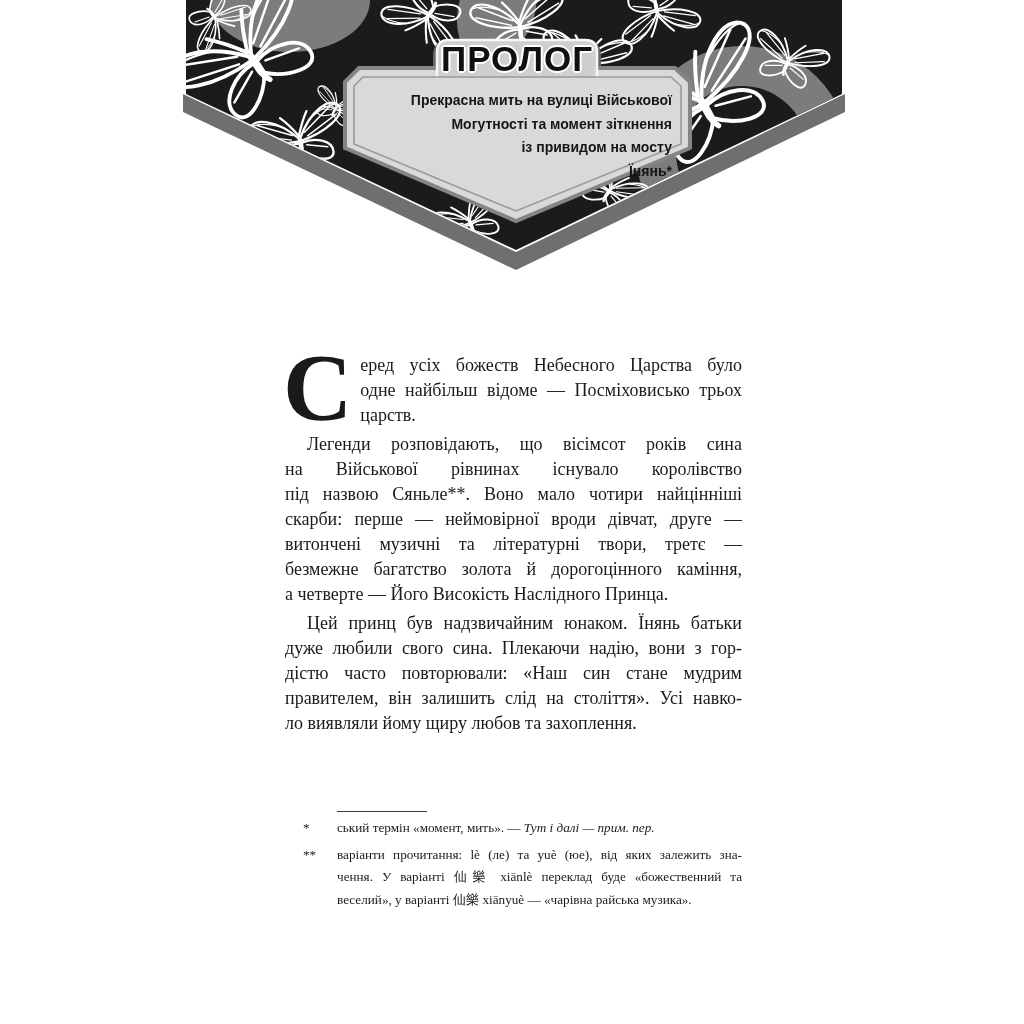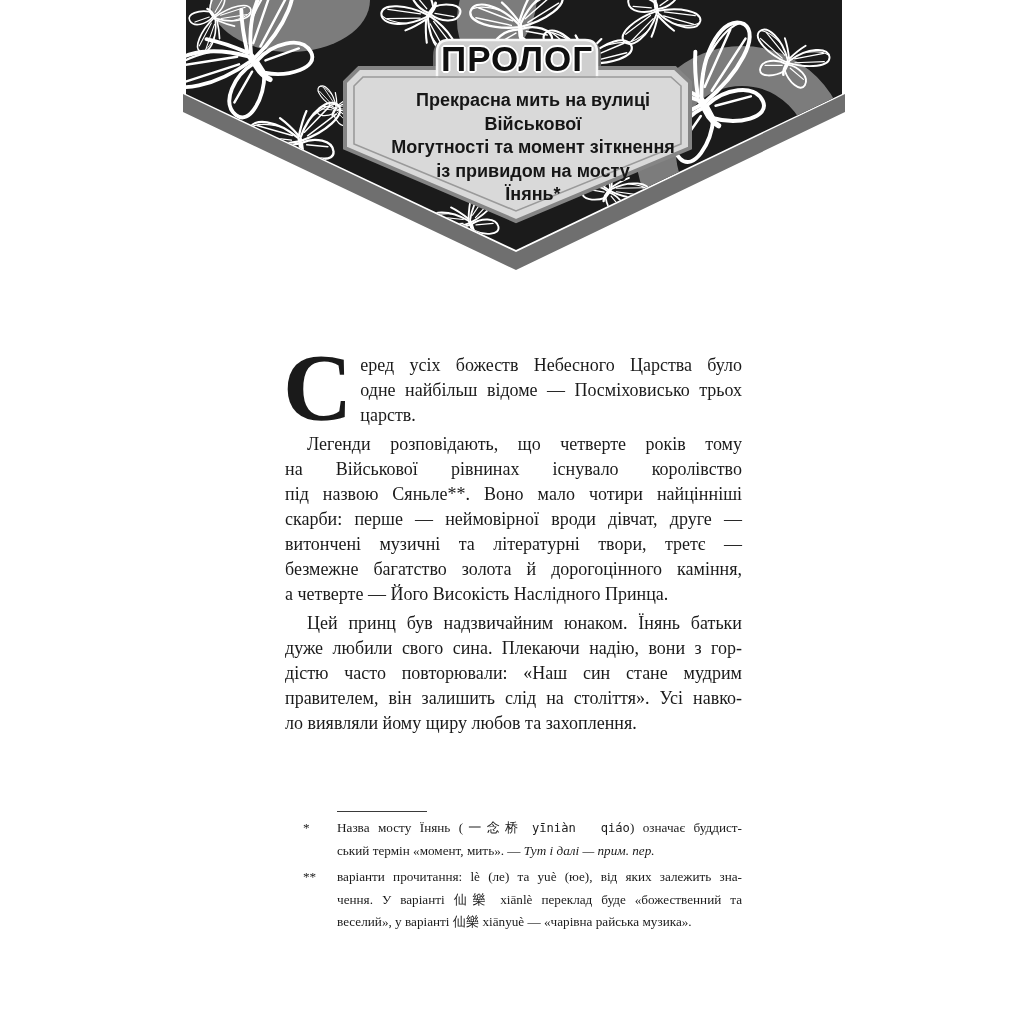--- a/index.html
+++ b/index.html
@@ -13,23 +13,23 @@
   .banner{position:absolute;top:0;left:0;width:933px;height:272px;}
   .banner svg{position:absolute;top:0;left:0;display:block;}
   .badge-title{
     position:absolute;left:417px;top:41px;width:200px;text-align:center;
     font-family:"Liberation Sans",sans-serif;font-weight:bold;
     font-size:35px;line-height:36px;letter-spacing:1px;color:#101010;
     text-shadow:-2px 0 0 #fff,2px 0 0 #fff,0 -2px 0 #fff,0 2px 0 #fff,
                 -1px -1px 0 #fff,1px -1px 0 #fff,-1px 1px 0 #fff,1px 1px 0 #fff;
   }
   .badge-subtitle{
-    position:absolute;left:373px;top:89px;width:320px;text-align:center;
+    position:absolute;left:352px;top:89px;width:320px;text-align:right;
     font-family:"Liberation Sans",sans-serif;font-weight:bold;
-    font-size:18px;line-height:23.5px;color:#161616;
+    font-size:14px;line-height:23.5px;color:#161616;
   }
 
   
   .bodytext{
     position:absolute;left:285px;top:353px;width:457px;
     font-size:18px;line-height:25px;color:var(--text,#1a1a1a);
   }
   .para{margin:0 0 4px 0;}
   .line{text-align:justify;text-align-last:justify;}
   .line.last{text-align-last:left;}
@@ -122,21 +122,21 @@
   </div>
 
   <main class="bodytext">
       <div class="para">
         <span class="dropcap">С</span>
         <div class="line">еред усіх божеств Небесного Царства було</div>
         <div class="line">одне найбільш відоме — Посміховисько трьох</div>
         <div class="line last">царств.</div>
       </div>
       <div class="para">
-        <div class="line indent">Легенди розповідають, що четверте років тому</div>
+        <div class="line indent">Легенди розповідають, що вісімсот років сина</div>
         <div class="line">на Військової рівнинах існувало королівство</div>
         <div class="line">під назвою Сяньле**. Воно мало чотири найцінніші</div>
         <div class="line">скарби: перше — неймовірної вроди дівчат, друге —</div>
         <div class="line">витончені музичні та літературні твори, третє —</div>
         <div class="line">безмежне багатство золота й дорогоцінного каміння,</div>
         <div class="line last">а четверте — Його Високість Наслідного Принца.</div>
       </div>
       <div class="para">
         <div class="line indent">Цей принц був надзвичайним юнаком. Їнянь батьки</div>
         <div class="line">дуже любили свого сина. Плекаючи надію, вони з гор-</div>
@@ -144,21 +144,20 @@
         <div class="line">правителем, він залишить слід на століття». Усі навко-</div>
         <div class="line last">ло виявляли йому щиру любов та захоплення.</div>
       </div>
     </main>
 
   <div class="footnotes">
     <div class="fnrule"></div>
   <div class="fnote">
         <span class="fnmark">*</span>
         <div class="fnbody">
-          <div class="fline"><span>Назва мосту Їнянь (</span><span class="r-cjk">一念桥</span><span> </span><span class="r-mono">yīniàn  qiáo</span><span>) означає буддист-</span></div>
           <div class="fline last"><span>ський термін «момент, мить». — </span><span class="r-italic">Тут і далі — прим. пер.</span></div>
         </div>
       </div>
       <div class="fnote">
         <span class="fnmark">**</span>
         <div class="fnbody">
           <div class="fline"><span>варіанти прочитання: lè (ле) та yuè (юе), від яких залежить зна-</span></div>
           <div class="fline"><span>чення. У варіанті </span><span class="r-cjk">仙樂</span><span> xiānlè переклад буде «божественний та</span></div>
           <div class="fline last"><span>веселий», у варіанті </span><span class="r-cjk">仙樂</span><span> xiānyuè — «чарівна райська музика».</span></div>
         </div>

